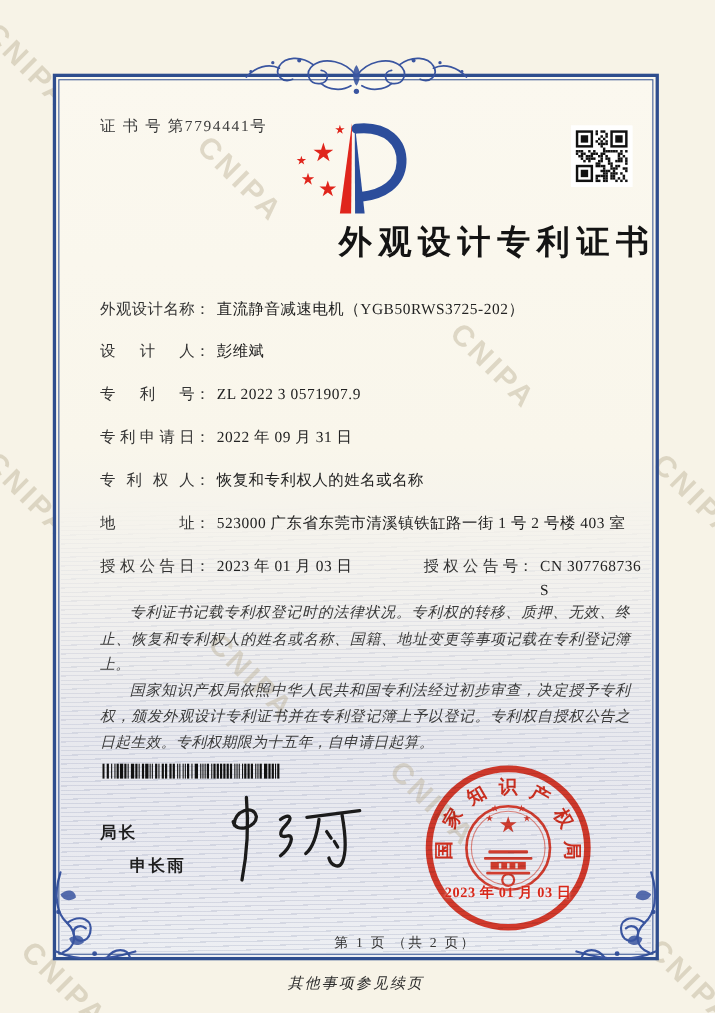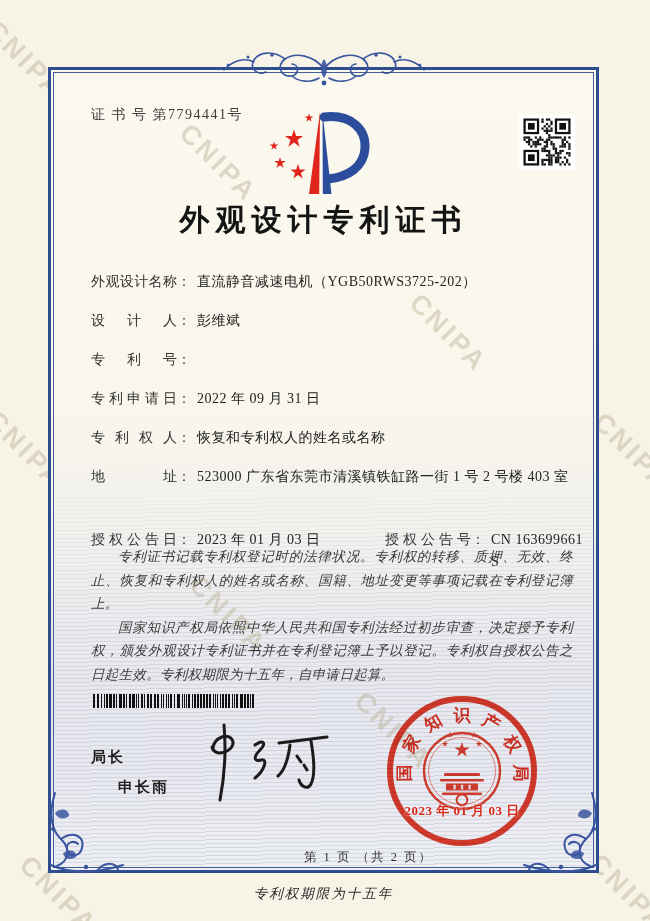--- a/index.html
+++ b/index.html
@@ -34,33 +34,33 @@
     -webkit-mask-image:linear-gradient(180deg, transparent 0%, transparent 48%, rgba(0,0,0,.75) 66%, #000 82%);
             mask-image:linear-gradient(180deg, transparent 0%, transparent 48%, rgba(0,0,0,.75) 66%, #000 82%);
   }
   .cert-no{
     position:absolute; left:40px; top:36px; font-size:14px; color:#3c3c3c;
     letter-spacing:1.5px;
   }
   .qr{ position:absolute; left:468px; top:44px; width:56px; height:56px; background:#fff; }
   .logo{ position:absolute; left:50%; top:36px; transform:translateX(-50%); }
   .title{
-    position:absolute; left:0; top:130px; width:100%; text-align:center;
+    position:absolute; left:0; top:130px; width:100%; text-align:right;
     font-size:30px; font-weight:bold; letter-spacing:6px; color:#141414;
   }
   .fields{ position:absolute; left:40px; top:201px; right:10px; }
   .frow{ display:flex; align-items:baseline; font-size:14px; color:var(--ink); line-height:22px; margin-bottom:17px; }
   .flabel{
     display:inline-block; width:86px; text-align:justify; text-align-last:justify;
     text-justify:inter-character; color:#333; flex:none;
   }
   .fcolon{ flex:none; color:#333; margin-right:6px; }
   .fvalue{ color:#222; letter-spacing:0.5px; }
   .fvalue1-fixed{ width:152px; flex:none; }
-  .flabel2{ display:inline-block; width:86px; margin-left:36px; text-align:justify; text-align-last:justify; text-justify:inter-character; color:#333; flex:none;margin-top:24px; }
+  .flabel2{ display:inline-block; width:86px; margin-left:36px; text-align:justify; text-align-last:justify; text-justify:inter-character; color:#333; flex:none; }
   .paras{ position:absolute; left:40px; top:475px; width:482px; }
   .paras p{
     font-size:13.5px; line-height:23.5px; color:#3a3a3a; text-align:justify;
     text-indent:2em; font-style:italic; letter-spacing:0.3px;
   }
   .barcode{ position:absolute; left:42px; top:624px; }
   .issuer-title{ position:absolute; left:40px; top:678px; font-family:"Liberation Sans","DejaVu Sans",sans-serif; font-size:15px; font-weight:bold; letter-spacing:2px; color:#1f1f1f; }
   .issuer-name{ position:absolute; left:40px; top:708px; font-family:"Liberation Sans","DejaVu Sans",sans-serif; font-size:15px; font-weight:bold; letter-spacing:2px; color:#1f1f1f;padding-left:27px; }
   .signature{ position:absolute; left:138px; top:648px; }
   .seal{ position:absolute; left:330px; top:616px; mix-blend-mode:multiply; }
@@ -307,20 +307,21 @@
           <span class="fvalue">直流静音减速电机（YGB50RWS3725-202）</span>
         </div>
         <div class="frow">
           <span class="flabel">设计人</span>
           <span class="fcolon">：</span>
           <span class="fvalue">彭维斌</span>
         </div>
         <div class="frow">
           <span class="flabel">专利号</span>
           <span class="fcolon">：</span>
+          <span class="fvalue">ZL 2022 3 0571907.9</span>
         </div>
         <div class="frow">
           <span class="flabel">专利申请日</span>
           <span class="fcolon">：</span>
           <span class="fvalue">2022 年 09 月 31 日</span>
         </div>
         <div class="frow">
           <span class="flabel">专利权人</span>
           <span class="fcolon">：</span>
           <span class="fvalue">恢复和专利权人的姓名或名称</span>
@@ -329,21 +330,21 @@
           <span class="flabel">地址</span>
           <span class="fcolon">：</span>
           <span class="fvalue">523000 广东省东莞市清溪镇铁缸路一街 1 号 2 号楼 403 室</span>
         </div>
         <div class="frow">
           <span class="flabel">授权公告日</span>
           <span class="fcolon">：</span>
           <span class="fvalue fvalue1-fixed">2023 年 01 月 03 日</span>
           <span class="flabel2">授权公告号</span>
           <span class="fcolon">：</span>
-          <span class="fvalue">CN 163699661 S</span>
+          <span class="fvalue">CN 307768736 S</span>
         </div>
       </div>
 
     <div class="paras" id="paras">
         <p>专利证书记载专利权登记时的法律状况。专利权的转移、质押、无效、终止、恢复和专利权人的姓名或名称、国籍、地址变更等事项记载在专利登记簿上。</p>
         <p>国家知识产权局依照中华人民共和国专利法经过初步审查，决定授予专利权，颁发外观设计专利证书并在专利登记簿上予以登记。专利权自授权公告之日起生效。专利权期限为十五年，自申请日起算。</p>
       </div>
 
     <svg class="barcode" id="barcode" width="166" height="14" viewBox="0 0 166 14">
         <rect x="0" y="0" width="2" height="14" fill="#111"></rect>
@@ -447,14 +448,14 @@
         <rect x="87.5" y="98.8" width="2.2" height="4.6" fill="#fdf6ee"></rect>
         <rect x="61" y="106.5" width="40" height="2.6" rx="1"></rect>
         <circle cx="81" cy="114" r="5.4" fill="none" stroke="#e23322" stroke-width="2"></circle>
       </g>
     </svg>
     <div class="seal-date">2023 年 01 月 03 日</div>
 
     <div class="page-info">第 1 页 （共 2 页）</div>
   </div>
 
-  <div class="cont-note">专利权期限为十五年</div>
+  <div class="cont-note">其他事项参见续页</div>
 </div>
 
 </body></html>

